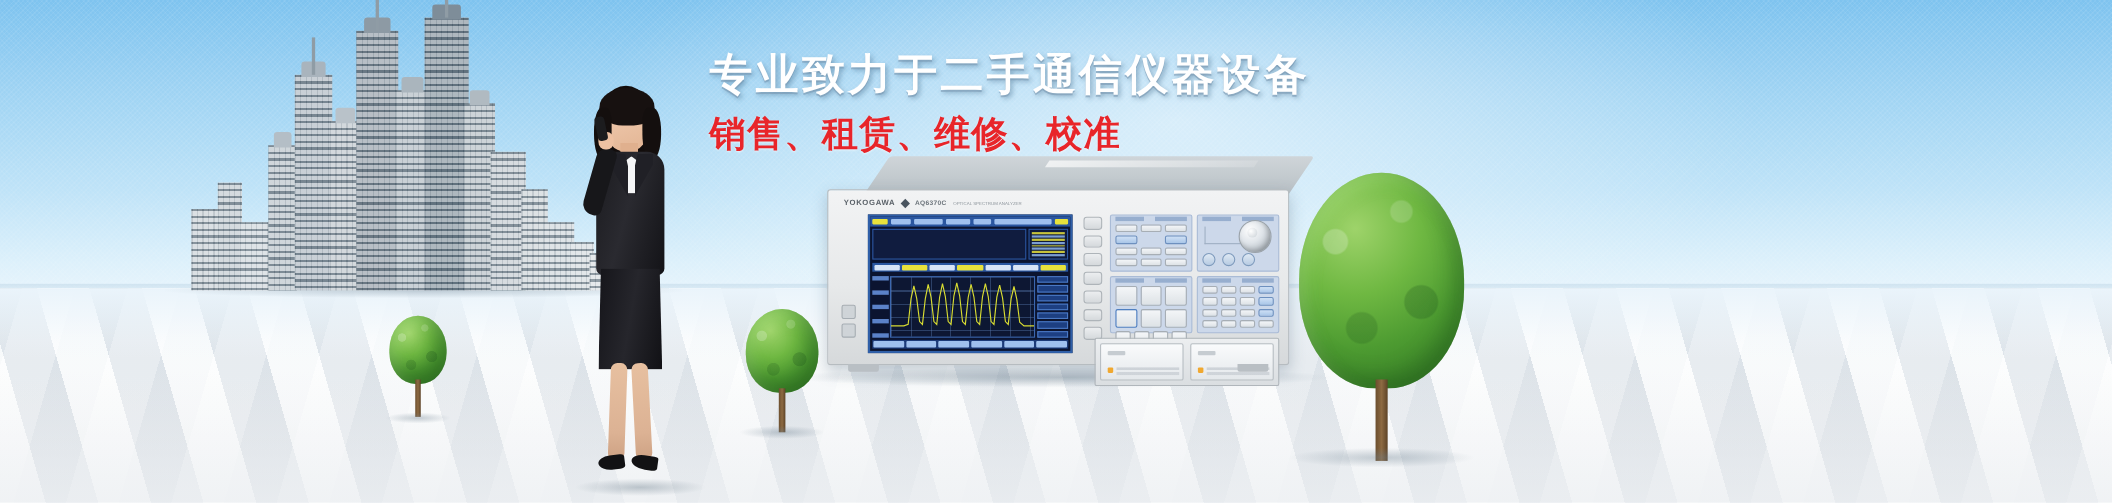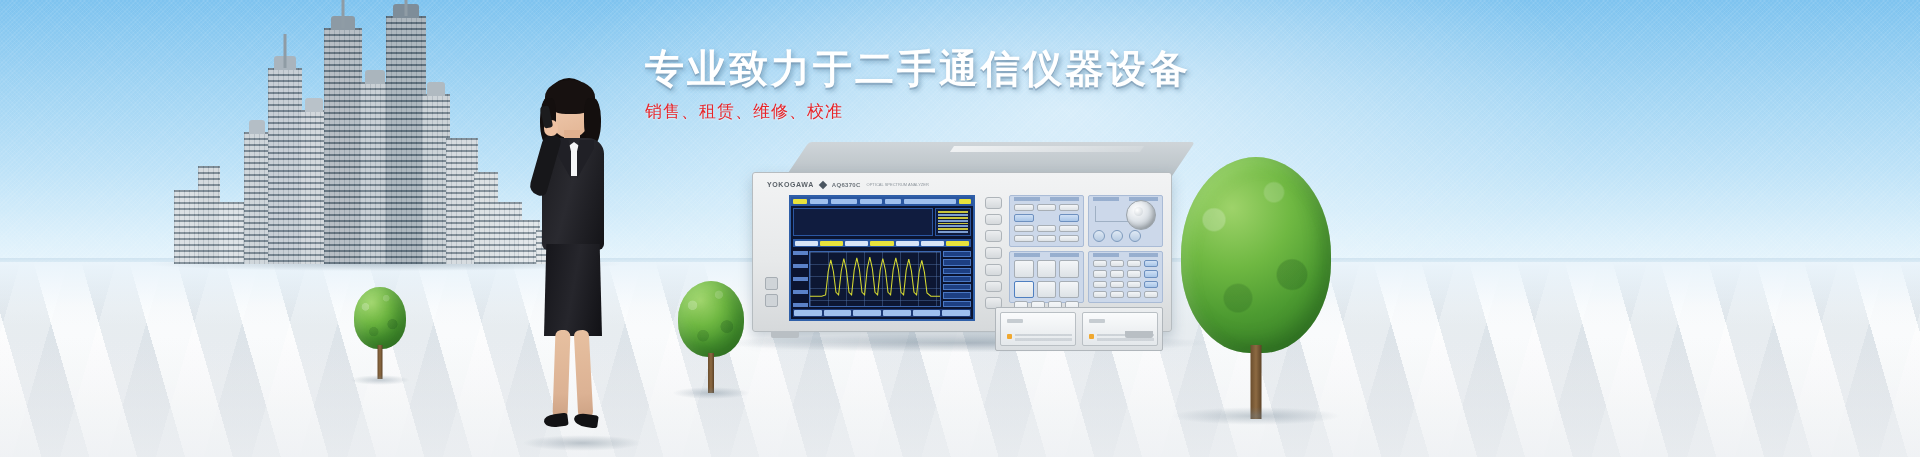--- a/index.html
+++ b/index.html
@@ -180,21 +180,21 @@
     font-size:39px; line-height:1.06; font-weight:700; letter-spacing:3px;
     color:#ffffff;
     text-shadow: 0 2px 0 rgba(120,150,175,.55), 2px 3px 5px rgba(60,100,130,.45);
     white-space:nowrap;
   }
   .subline{
     margin-top:11px; white-space:nowrap;
     display:flex; align-items:baseline; gap:6px;
   }
   .subline .hot{
-    font-size:17px; font-weight:400; letter-spacing:1px;
+    font-size:33px; font-weight:700; letter-spacing:1px;
     color:#e8252a; text-shadow:0 1px 2px rgba(255,255,255,.65);
   }
   .subline .tail{
     font-size:19px; font-weight:400; letter-spacing:1px;
     color:#5a6f80; text-shadow:0 1px 1px rgba(255,255,255,.6);
   }
 
   
   .instrument{ position:absolute; left:752px; top:142px; width:420px; height:200px; }
   .inst-top{

